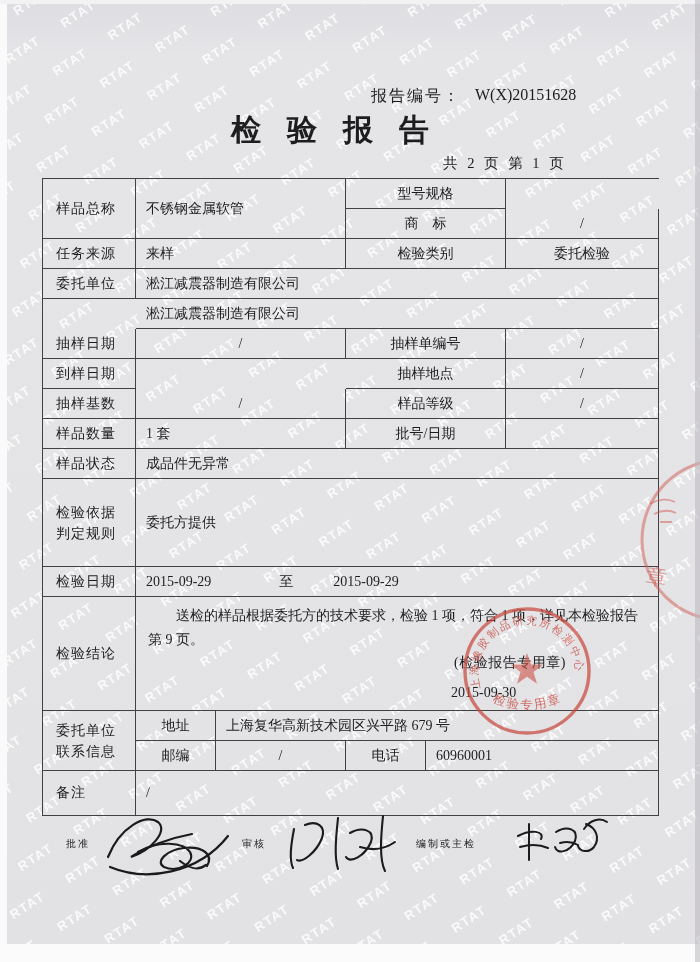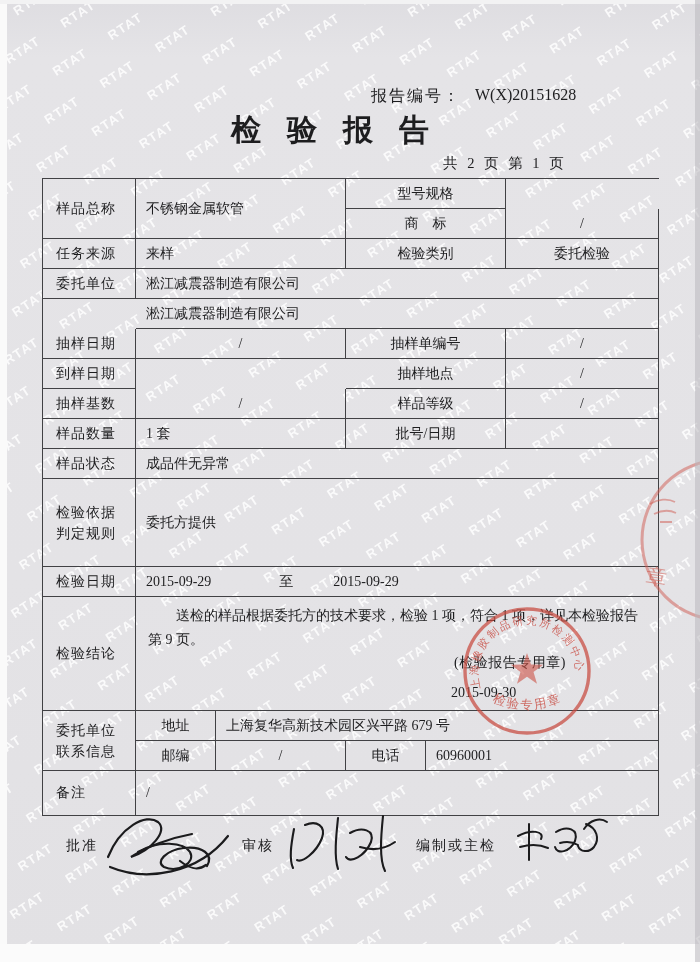--- a/index.html
+++ b/index.html
@@ -40,21 +40,21 @@
   .two-line span{display:block;}
   .dates{gap:0;}
   .dates .d1{margin-left:10px;}
   .dates .zhi{margin-left:68px;}
   .dates .d2{margin-left:40px;}
   .concl{position:relative;display:block;}
   .concl p{margin:7px 14px 0 12px;text-indent:2em;line-height:1.7;}
   .stamp-note{position:absolute;left:318px;top:57px;letter-spacing:0.5px;}
   .stamp-date{position:absolute;left:315px;top:88px;}
 
-  .sig-label{position:absolute;font-size:14px;letter-spacing:2px;z-index:2;}
+  .sig-label{position:absolute;font-size:10px;letter-spacing:2px;z-index:2;}
   .sig-svg{position:absolute;left:0;top:805px;width:700px;height:95px;z-index:3;}
   .stamp-main{position:absolute;left:458px;top:600px;width:140px;height:145px;z-index:4;}
   .stamp-edge{position:absolute;left:630px;top:452px;width:70px;height:178px;z-index:4;}
 </style>
 </head>
 <body>
 
 <div class="page">
 
   <div class="wm-layer">

